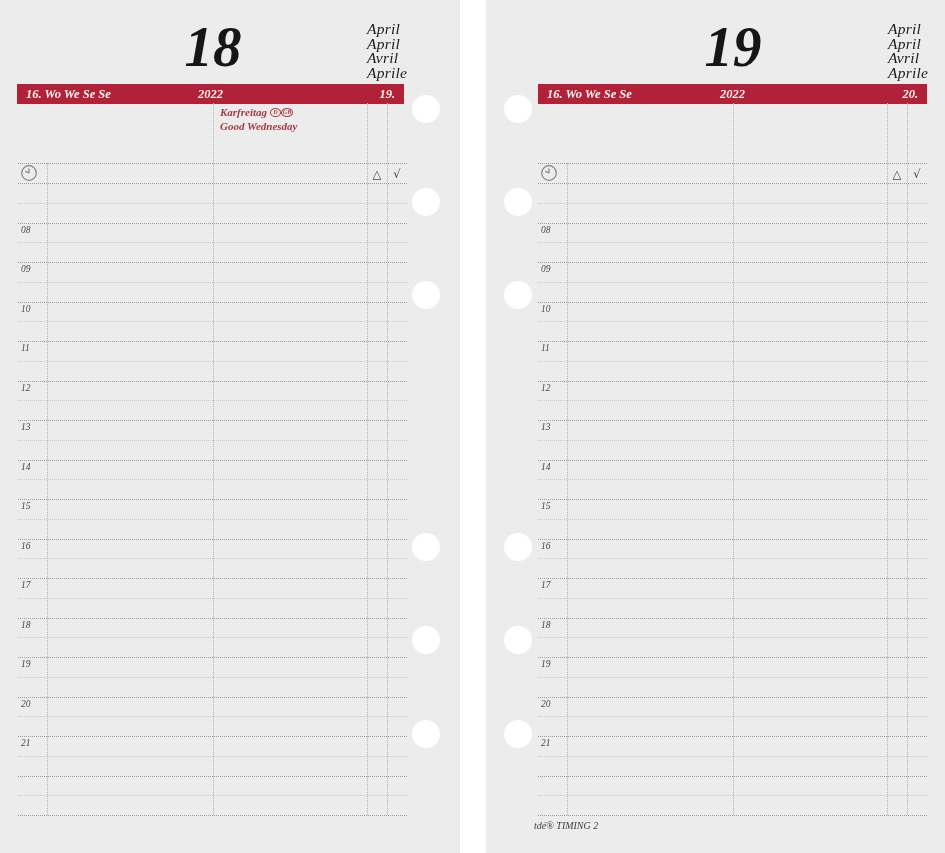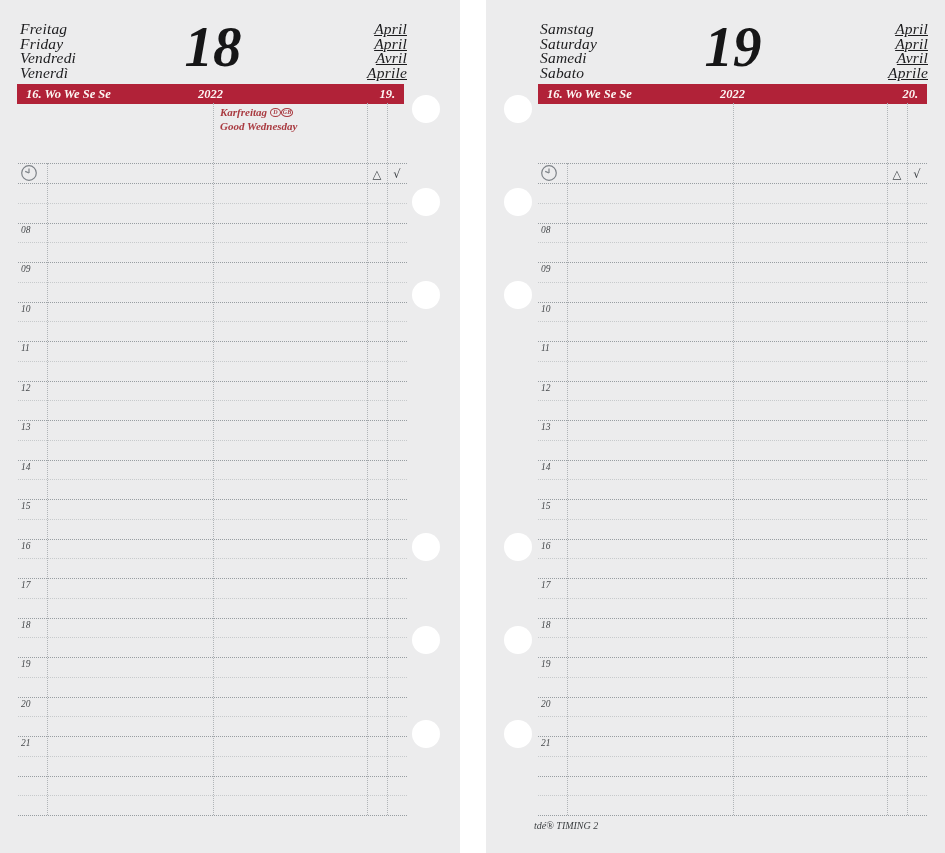--- a/index.html
+++ b/index.html
@@ -5,21 +5,21 @@
   html,body{margin:0;padding:0;background:#ffffff;}
   body{width:945px;height:853px;position:relative;overflow:hidden;
        font-family:"Liberation Serif", serif;}
   .sheet{position:absolute;top:0;height:853px;background:#ececed;}
   .sheet.left{left:0;width:460px;}
   .sheet.right{left:486px;width:459px;}
 
   .day-names,.month-names{position:absolute;top:22px;font-style:italic;
        font-size:15.5px;line-height:14.5px;color:#1c1c1e;letter-spacing:.2px;}
   .day-names div,.month-names div{white-space:nowrap;}
-  .month-names{text-align:right;text-decoration:underline;}
+  .month-names{}
   .big-day{position:absolute;top:14px;width:200px;text-align:center;
        font-style:italic;font-weight:bold;font-size:57px;color:#161617;}
 
   .banner{position:absolute;top:84px;height:20px;background:#b12238;
        color:#fdf6f4;font-style:italic;font-weight:bold;font-size:12.5px;
        display:flex;align-items:center;padding:0 9px;box-sizing:border-box;}
   .banner .b-year{position:absolute;left:0;right:0;text-align:center;}
   .banner .b-day{margin-left:auto;}
 
   .holiday{position:absolute;font-style:italic;font-weight:bold;
@@ -43,26 +43,20 @@
   .clock{position:absolute;left:2px;top:1px;}
 
   .hole{position:absolute;width:28px;height:28px;border-radius:50%;background:#ffffff;}
 
   .footer{position:absolute;top:820px;font-style:italic;font-size:10px;color:#3d4043;}
 </style>
 </head>
 <body>
 
 <div class="sheet left">
-  <div class="day-names" style="left:20px">
-    <div>Freitag</div>
-    <div>Friday</div>
-    <div>Vendredi</div>
-    <div>Venerdì</div>
-  </div>
   <div class="big-day" style="left:113px">18</div>
   <div class="month-names" style="right:53px">
     <div>April</div>
     <div>April</div>
     <div>Avril</div>
     <div>Aprile</div>
   </div>
 
   <div class="banner" style="left:17px;width:387px">
     <span class="b-week">16. Wo We Se Se</span>
@@ -141,26 +135,20 @@
 
   <div class="hole" style="left:412px;top:95px"></div>
   <div class="hole" style="left:412px;top:188px"></div>
   <div class="hole" style="left:412px;top:281px"></div>
   <div class="hole" style="left:412px;top:533px"></div>
   <div class="hole" style="left:412px;top:626px"></div>
   <div class="hole" style="left:412px;top:720px"></div>
 </div>
 
 <div class="sheet right">
-  <div class="day-names" style="left:54px">
-    <div>Samstag</div>
-    <div>Saturday</div>
-    <div>Samedi</div>
-    <div>Sabato</div>
-  </div>
   <div class="big-day" style="left:147px">19</div>
   <div class="month-names" style="right:17px">
     <div>April</div>
     <div>April</div>
     <div>Avril</div>
     <div>Aprile</div>
   </div>
 
   <div class="banner" style="left:52px;width:389px">
     <span class="b-week">16. Wo We Se Se</span>

